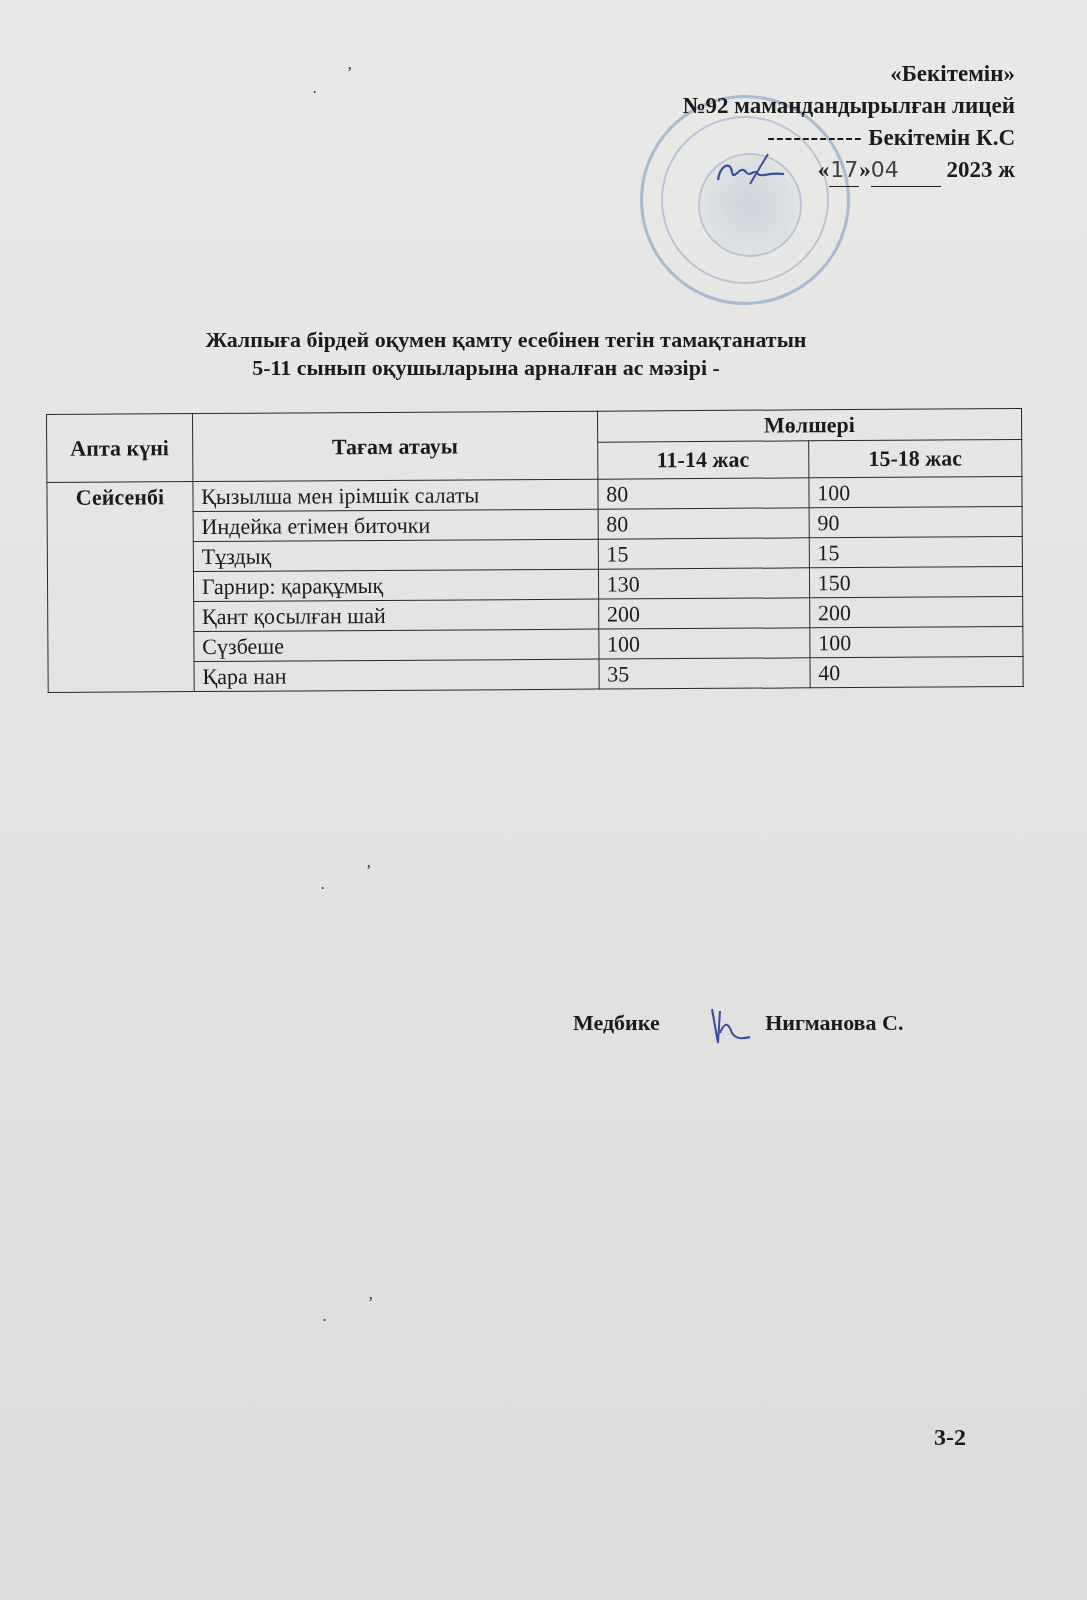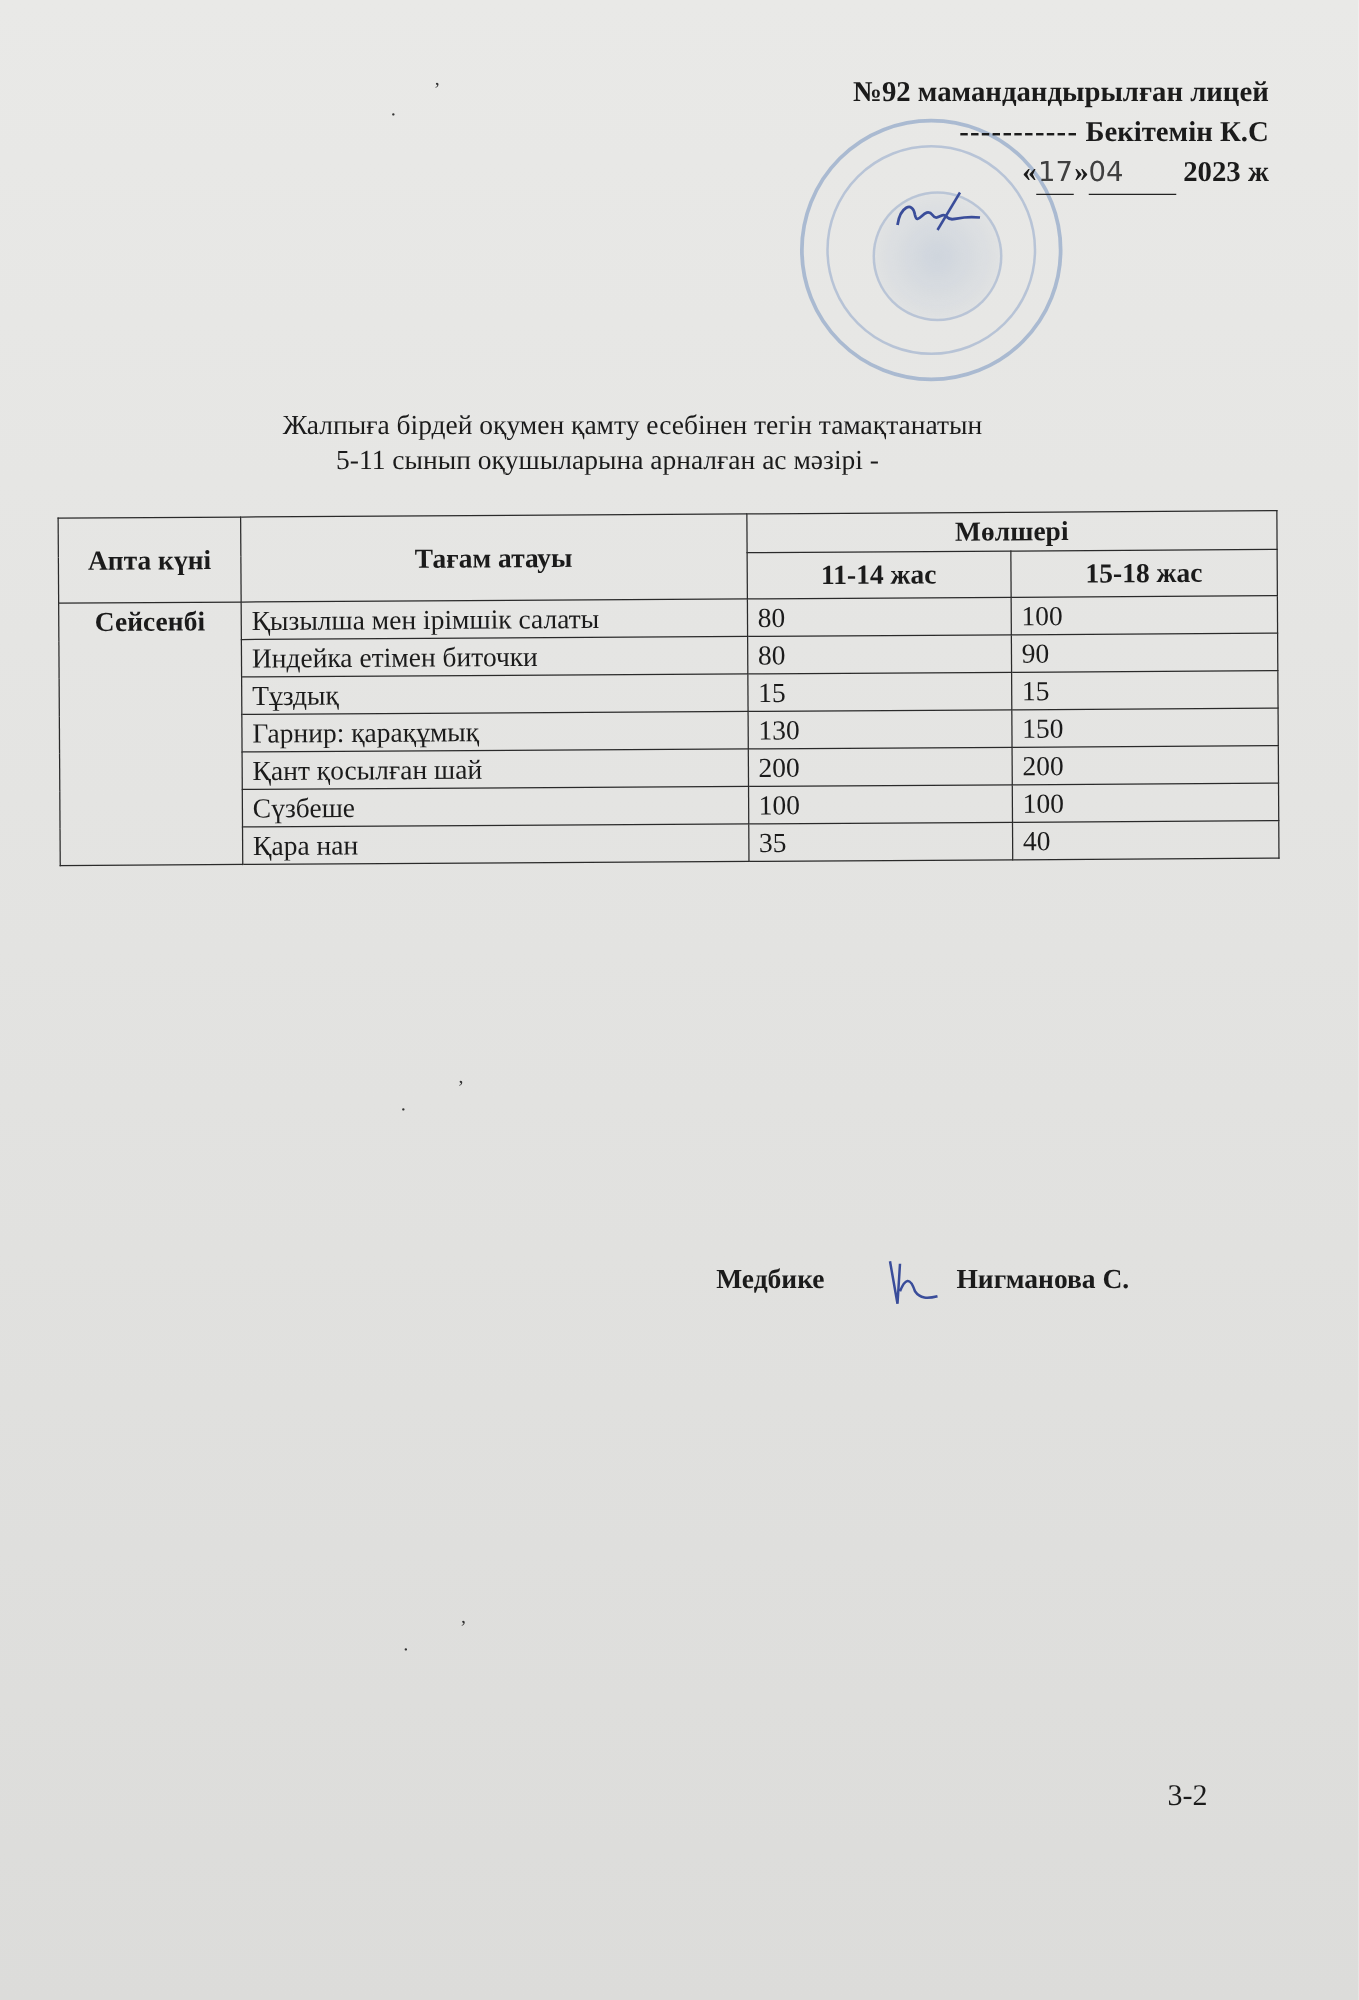--- a/index.html
+++ b/index.html
@@ -24,21 +24,21 @@
     .stamp { position: absolute; left: 640px; top: 95px; width: 210px; height: 210px; border-radius: 50%;
       border: 3px solid rgba(95,130,185,0.45); box-sizing: border-box; }
     .stamp::before { content: ""; position: absolute; left: 18px; top: 18px; right: 18px; bottom: 18px; border-radius: 50%;
       border: 2px solid rgba(95,130,185,0.35); }
     .stamp::after { content: ""; position: absolute; left: 55px; top: 55px; width: 100px; height: 100px; border-radius: 50%;
       border: 2px solid rgba(95,130,185,0.3); background: radial-gradient(circle, rgba(95,130,185,0.18) 0%, rgba(95,130,185,0.05) 70%); }
 
     .signature { position: absolute; left: 710px; top: 150px; width: 80px; height: 40px; }
 
     
-    .title { position: absolute; left: 0; width: 972px; top: 326px; text-align: center; font-weight: normal; font-size: 22px; line-height: 28px; }
+    .title { position: absolute; left: 0; width: 972px; top: 326px; text-align: center; font-weight: bold; font-size: 22px; line-height: 28px; }
     .title div:first-child { padding-left: 40px; }
 
     
     table.menu { position: absolute; left: 46px; top: 414px; width: 976px; border-collapse: collapse; font-size: 22px;
       transform: rotate(-0.35deg); transform-origin: left top; }
     table.menu td, table.menu th { border: 1.5px solid #2a2a2a; padding: 0 8px; }
     table.menu th { font-weight: bold; text-align: center; }
     .h1 th { height: 30px; }
     .h2 th { height: 36px; text-align: left; }
     .day-cell { vertical-align: top; font-weight: bold; text-align: center; padding-top: 2px !important; }
@@ -47,37 +47,38 @@
     .col-name { width: 372px; }
     .col-a { width: 194px; }
     .col-b { width: 196px; }
     .num { text-align: left; }
 
     
     .medbike { position: absolute; left: 573px; top: 1010px; font-weight: bold; font-size: 22px; white-space: nowrap; }
     .medbike .name { margin-left: 100px; }
     .medsig { position: absolute; left: 706px; top: 1003px; width: 50px; height: 46px; }
 
-    .page-num { position: absolute; left: 934px; top: 1424px; font-weight: normal; font-size: 24px; }
+    .page-num { position: absolute; left: 934px; top: 1424px; font-weight: bold; font-size: 24px; }
 
     .specks span { position: absolute; font-size: 16px; color: #333; }
   </style>
 </head>
 <body>
 
 <div class="page">
 
   <div class="stamp"></div>
 
   <svg class="signature" viewBox="0 0 80 40">
     <path d="M8 30 C10 16, 20 10, 22 22 C24 32, 30 14, 36 22 C40 28, 44 18, 48 24 C52 28, 56 22, 74 24" stroke="#3a4d9a" stroke-width="2.2" fill="none"></path>
     <path d="M40 34 L58 4" stroke="#3a4d9a" stroke-width="2" fill="none"></path>
   </svg>
 
   <div class="approval">
+    <div>«Бекітемін»</div>
     <div>№92 мамандандырылған лицей</div>
     <div>
       <span class="sig-dashes">-----------</span>
       <span>Бекітемін К.С</span>
     </div>
     <div class="date-line">
       <span>«</span><span class="u hand">17</span><span>»</span><span class="u2 hand">04</span>
       <span>2023 ж</span>
     </div>
   </div>

